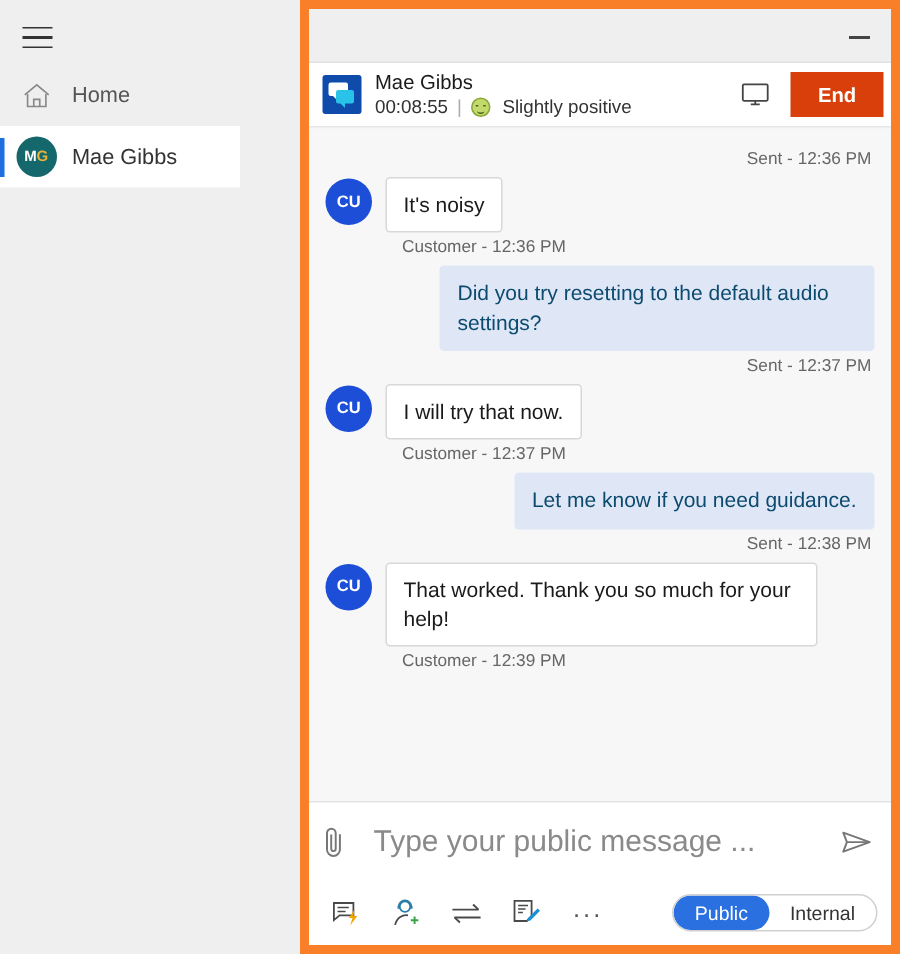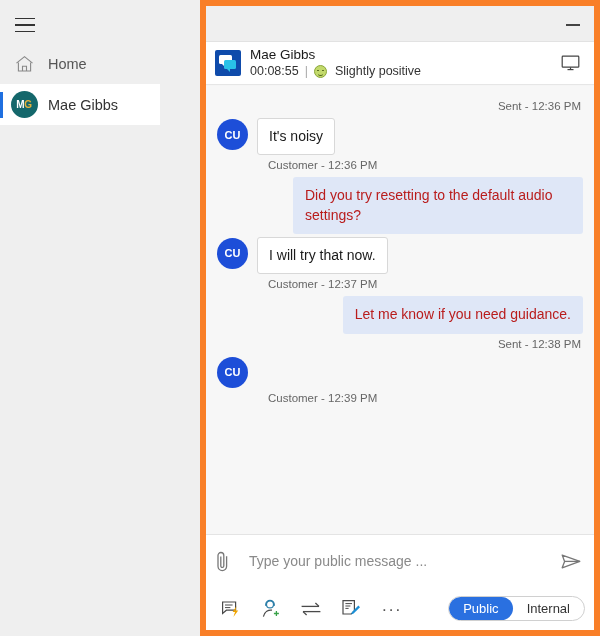--- a/index.html
+++ b/index.html
@@ -297,21 +297,21 @@
   .row-out {
     display: flex;
     justify-content: flex-end;
     padding-top: 3px;
   }
   .bubble-out {
     background: #dfe7f7;
     border-radius: 3px;
     padding: 9px 12px;
     font-size: 14px;
-    color: #b91c1c;
+    color: #0c4a6e;
     max-width: 290px;
     line-height: 1.38;
   }
 
   
   .composer {
     position: absolute;
     left: 0; right: 0; bottom: 0;
     height: 96px;
     background: #ffffff;
@@ -321,21 +321,21 @@
     display: flex;
     align-items: center;
     height: 52px;
     padding: 0 11px 0 9px;
   }
   .attach-icon { cursor: pointer; display: flex; align-items: center; width: 26px; }
   .msg-input {
     flex: 1 1 auto;
     border: none;
     outline: none;
-    font-size: 14px;
+    font-size: 20px;
     color: #1a1a1a;
     font-family: "Liberation Sans", sans-serif;
     padding-left: 8px;
     background: transparent;
   }
   .msg-input::placeholder { color: #8a8a8a; }
   .send-icon { cursor: pointer; display: flex; align-items: center; }
 
   .composer-bottom {
     display: flex;
@@ -445,49 +445,52 @@
           </span>
         </div>
       </div>
       <div class="screen-icon">
         <svg width="19" height="16" viewBox="0 0 19 16" fill="none" stroke="#444" stroke-width="1.2">
           <rect x="1.2" y="1.2" width="16.6" height="11" rx="0.8"></rect>
           <path d="M6.5 14.6 H12.5"></path>
           <path d="M9.5 12.4 V14.6"></path>
         </svg>
       </div>
+      <button class="end-button">End</button>
     </div>
 
     <div class="messages">
 
       <div class="meta-right">Sent - 12:36 PM</div>
 
       <div class="row-in">
         <div class="avatar-cu">CU</div>
         <div class="bubble-in">It's noisy</div>
       </div>
       <div class="meta-left">Customer - 12:36 PM</div>
 
       <div class="row-out">
         <div class="bubble-out">Did you try resetting to the default audio settings?</div>
       </div>
+      <div class="meta-right">Sent - 12:37 PM</div>
 
       <div class="row-in">
         <div class="avatar-cu">CU</div>
         <div class="bubble-in">I will try that now.</div>
       </div>
       <div class="meta-left">Customer - 12:37 PM</div>
 
       <div class="row-out">
         <div class="bubble-out">Let me know if you need guidance.</div>
       </div>
       <div class="meta-right">Sent - 12:38 PM</div>
 
       <div class="row-in">
         <div class="avatar-cu">CU</div>
+        <div class="bubble-in" style="max-width:288px">That worked. Thank you so much for your help!</div>
       </div>
       <div class="meta-left">Customer - 12:39 PM</div>
 
     </div>
 
     <div class="composer">
       <div class="composer-top">
         <div class="attach-icon">
           <svg width="15" height="23" viewBox="0 0 15 23" fill="none" stroke="#777" stroke-width="1.3">
             <path d="M11.6 6.2 V16.3 a4.3 4.3 0 0 1 -8.6 0 V5.4 a2.9 2.9 0 0 1 5.8 0 V15.9 a1.5 1.5 0 0 1 -3 0 V6.4"></path>

